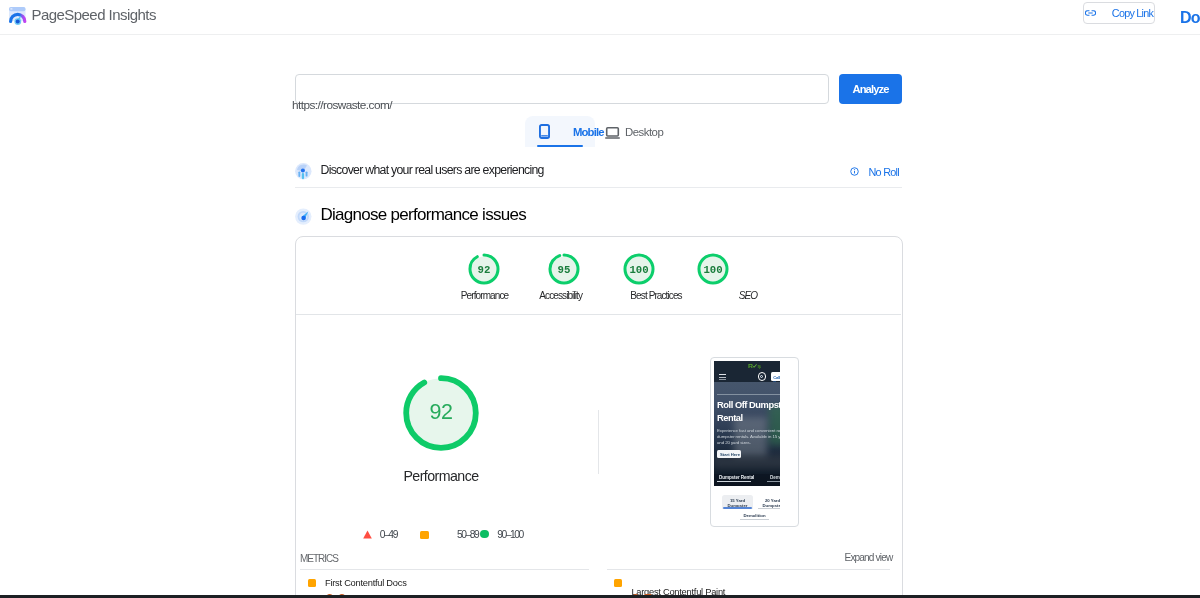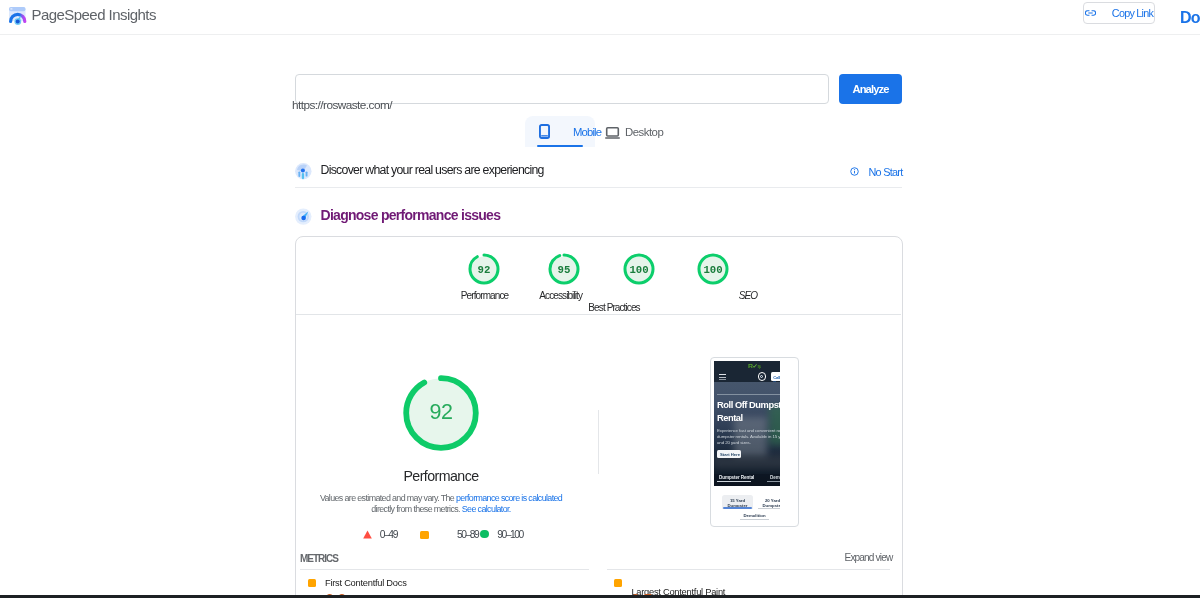--- a/index.html
+++ b/index.html
@@ -43,21 +43,21 @@
 
 <div class="abs" style="left:294.5px;top:74px;width:534.5px;height:30px;border:1px solid #d5d9dd;border-radius:4px;"></div>
 <div class="abs" style="left:292px;top:83px;font-size:11.8px;line-height:12px;color:#4d5156;letter-spacing:-0.55px;margin-top:16px;">https://roswaste.com/</div>
 <div class="abs" style="left:839px;top:74px;width:63px;height:30px;background:#1a73e8;border-radius:4px;color:#fff;font-size:11.2px;font-weight:600;text-align:center;line-height:30px;letter-spacing:-0.9px;">Analyze</div>
 
 <div class="abs" style="left:524.5px;top:116px;width:70.5px;height:31px;background:#f3f7fd;border-radius:8px 8px 0 0;"></div>
 <svg class="abs" style="left:538.5px;top:124px" width="11" height="15" viewBox="0 0 11 15">
   <rect x="0.95" y="0.95" width="9.1" height="13.1" rx="1.7" fill="none" stroke="#1f6fe0" stroke-width="1.9"></rect>
   <rect x="2.2" y="11.2" width="6.6" height="1.3" fill="#1f6fe0"></rect>
 </svg>
-<div class="abs" style="left:573px;top:126.3px;font-size:11.3px;line-height:12px;font-weight:400;color:#1a73e8;letter-spacing:-0.85px;">Mobile</div>
+<div class="abs" style="left:573px;top:126.3px;font-size:11.3px;line-height:12px;font-weight:700;color:#1a73e8;letter-spacing:-0.85px;">Mobile</div>
 <div class="abs" style="left:536.8px;top:144.6px;width:46.2px;height:2.7px;background:#1a73e8;border-radius:1px;"></div>
 <svg class="abs" style="left:604.5px;top:126.5px" width="15" height="12" viewBox="0 0 15 12">
   <rect x="1.7" y="0.8" width="11.6" height="8.2" rx="1" fill="none" stroke="#5f6368" stroke-width="1.6"></rect>
   <rect x="0" y="10.2" width="15" height="1.6" rx="0.8" fill="#5f6368"></rect>
 </svg>
 <div class="abs" style="left:625px;top:126.3px;font-size:11.4px;line-height:12px;color:#5f6368;letter-spacing:-0.5px;">Desktop</div>
 
 <svg class="abs" style="left:294.5px;top:163.3px" width="17" height="17" viewBox="0 0 17 17">
   <circle cx="8.3" cy="8.3" r="8.2" fill="#dce8fc"></circle>
   <path d="M 2 7 A 6.5 6.5 0 0 1 12 2.5 L 8.3 8.3 Z" fill="#b9d2f8"></path>
@@ -65,31 +65,31 @@
   <rect x="10.6" y="8.4" width="1.9" height="5.2" rx="0.95" fill="#69b2f4"></rect>
   <rect x="6.8" y="10" width="2.3" height="6.2" rx="1.1" fill="#54c0f0"></rect>
   <circle cx="7.9" cy="7.5" r="2.05" fill="#2071ee"></circle>
 </svg>
 <div class="abs" style="left:320.5px;top:163.6px;font-size:12.3px;line-height:12.3px;font-weight:500;color:#202124;letter-spacing:-0.72px;">Discover what your real users are experiencing</div>
 <svg class="abs" style="left:850px;top:167px" width="9" height="9" viewBox="0 0 16 16" fill="none" stroke="#1a73e8" stroke-width="1.7">
       <circle cx="8" cy="8" r="6.7"></circle>
       <line x1="8" y1="7" x2="8" y2="11.4"></line>
       <line x1="8" y1="4" x2="8" y2="5.6" stroke-width="2"></line>
     </svg>
-<div class="abs" style="left:868.5px;top:166.6px;font-size:10.9px;line-height:11px;font-weight:500;color:#1a73e8;letter-spacing:-0.75px;">No Start</div>
+<div class="abs" style="left:868.5px;top:166.6px;font-size:10.9px;line-height:11px;font-weight:500;color:#1a73e8;letter-spacing:-0.75px;">No Roll</div>
 <div class="abs" style="left:294.5px;top:187.3px;width:607.5px;height:1px;background:#e9ebee;"></div>
 
 <svg class="abs" style="left:294.5px;top:208.3px" width="17" height="17" viewBox="0 0 17 17">
   <circle cx="8.3" cy="8.6" r="8.2" fill="#e4eefd"></circle>
   <circle cx="8.3" cy="8.6" r="5.7" fill="#c2d9fa"></circle>
   <circle cx="8.3" cy="8.6" r="3.9" fill="#dce9fc"></circle>
   <path d="M 13.2 3.6 L 9.9 11 L 6.8 8.7 Z" fill="#44b2f8"></path>
   <circle cx="8.6" cy="10" r="2.3" fill="#186bee"></circle>
 </svg>
-<div class="abs" style="left:320.5px;top:208.8px;font-size:14px;line-height:12.3px;font-weight:700;color:#701a75;letter-spacing:-0.72px;">Diagnose performance issues</div>
+<div class="abs" style="left:320.5px;top:208.8px;font-size:17px;line-height:12.3px;font-weight:400;color:#000000;letter-spacing:-0.72px;">Diagnose performance issues</div>
 
 <div class="abs" style="left:294.5px;top:235.5px;width:608px;height:380px;border:1px solid #dadce0;border-radius:8px;"></div>
 
 <svg class="abs" style="left:468px;top:252.5px" width="32" height="32" viewBox="0 0 32 32">
   <circle cx="16" cy="16" r="12.4" fill="#e6f4ea"></circle>
   <circle cx="16" cy="16" r="14" fill="none" stroke="#0cce6b" stroke-width="3.05" pathLength="100" stroke-dasharray="92 8" stroke-linecap="round" transform="rotate(-90 16 16)"></circle>
   <text x="16" y="19.9" text-anchor="middle" font-family="Liberation Mono, monospace" font-weight="700" font-size="10.7" fill="#1a7d3c">92</text>
     </svg>
 <svg class="abs" style="left:548.4px;top:252.5px" width="32" height="32" viewBox="0 0 32 32">
   <circle cx="16" cy="16" r="12.4" fill="#e6f4ea"></circle>
@@ -101,45 +101,44 @@
   <circle cx="16" cy="16" r="14" fill="none" stroke="#0cce6b" stroke-width="3.05" pathLength="100" stroke-linecap="round" transform="rotate(-90 16 16)"></circle>
   <text x="16" y="19.9" text-anchor="middle" font-family="Liberation Mono, monospace" font-weight="700" font-size="10.7" fill="#1a7d3c">100</text>
     </svg>
 <svg class="abs" style="left:697px;top:252.5px" width="32" height="32" viewBox="0 0 32 32">
   <circle cx="16" cy="16" r="12.4" fill="#e6f4ea"></circle>
   <circle cx="16" cy="16" r="14" fill="none" stroke="#0cce6b" stroke-width="3.05" pathLength="100" stroke-linecap="round" transform="rotate(-90 16 16)"></circle>
   <text x="16" y="19.9" text-anchor="middle" font-family="Liberation Mono, monospace" font-weight="700" font-size="10.7" fill="#1a7d3c">100</text>
     </svg>
 <div class="abs lbl" style="left:434.5px;top:290.9px;width:100px;">Performance</div>
 <div class="abs lbl" style="left:510.7px;top:290.9px;width:100px;">Accessibility</div>
-<div class="abs lbl" style="left:564px;top:290.9px;width:100px;margin-top:12px;">Best Practices</div>
+<div class="abs lbl" style="left:606px;top:290.9px;width:100px;">Best Practices</div>
 <div class="abs lbl" style="left:698px;top:290.9px;width:100px;font-style:italic;">SEO</div>
 <style>.lbl{font-size:10px;line-height:10.5px;font-weight:500;color:#27282a;letter-spacing:-0.9px;text-align:center;}</style>
 <div class="abs" style="left:295.5px;top:314px;width:605.5px;height:1px;background:#e2e5e8;"></div>
 
 <svg class="abs" style="left:401px;top:372.5px" width="80" height="80" viewBox="0 0 80 80">
   <circle cx="40" cy="40" r="34.8" fill="#e7f6ec"></circle>
   <circle cx="40" cy="40" r="34.8" fill="none" stroke="#0ecb68" stroke-width="5.8" pathLength="100" stroke-dasharray="92 8" stroke-linecap="round" transform="rotate(-90 40 40)"></circle>
 </svg>
 <div class="abs" style="left:401px;top:401.9px;width:80px;text-align:center;font-size:21.5px;line-height:21.5px;color:#27ab5c;letter-spacing:-0.5px;">92</div>
 <div class="abs" style="left:391px;top:468.6px;width:100px;text-align:center;font-size:14.2px;line-height:14.2px;color:#27282a;letter-spacing:-0.55px;">Performance</div>
 
-<div class="abs" style="left:291px;top:492.9px;width:300px;text-align:center;font-size:8.9px;line-height:11.2px;color:#63686d;letter-spacing:-0.62px;">Values are estimated and may vary. The <span class="blue">performance score is calculated</span><br>directly from these metrics. <span class="blue">See calculator.</span></div>
 
 <svg class="abs" style="left:362.5px;top:530px" width="9" height="9" viewBox="0 0 10 10">
       <path d="M5 0.5 L9.8 9.5 L0.2 9.5 Z" fill="#ff4e42"></path>
     </svg>
 <div class="abs leg" style="left:379.8px;top:530.1px;">0–49</div>
 <div class="abs" style="left:420.3px;top:530.5px;width:8.4px;height:8.4px;background:#ffa400;border-radius:1.5px;"></div>
 <div class="abs leg" style="left:457px;top:530.1px;">50–89</div>
 <div class="abs" style="left:480.2px;top:529.6px;width:8.8px;height:8.8px;background:#0cbe63;border-radius:50%;"></div>
 <div class="abs leg" style="left:497.2px;top:530.1px;">90–100</div>
 <style>.leg{font-size:10.3px;line-height:10.4px;color:#40464d;letter-spacing:-1.45px;}</style>
 
-<div class="abs" style="left:300px;top:552.5px;font-size:10px;font-weight:700;color:#66696d;letter-spacing:-1.0px;">METRICS</div>
+<div class="abs" style="left:300px;top:552.5px;font-size:10px;font-weight:400;color:#66696d;letter-spacing:-1.0px;">METRICS</div>
 <div class="abs" style="left:844.5px;top:552.4px;font-size:10.1px;color:#5f6368;letter-spacing:-0.85px;">Expand view</div>
 <div class="abs" style="left:300px;top:568.6px;width:288.6px;height:1px;background:#e4e6e9;"></div>
 <div class="abs" style="left:606.7px;top:568.6px;width:283px;height:1px;background:#e4e6e9;"></div>
 
 <div class="abs" style="left:308px;top:579.4px;width:8px;height:8px;background:#ffa400;border-radius:1.5px;"></div>
 <div class="abs mname" style="left:325px;top:579.3px;">First Contentful Docs</div>
 <div class="abs" style="left:614.3px;top:579.4px;width:8px;height:8px;background:#ffa400;border-radius:1.5px;"></div>
 <div class="abs mname" style="left:631.4px;top:588px;">Largest Contentful Paint</div>
 <style>.mname{font-size:9.3px;line-height:9.4px;font-weight:500;color:#212121;letter-spacing:-0.25px;}</style>
 <div class="abs" style="left:325.5px;top:591.6px;font-size:14.8px;line-height:15px;color:#c85a20;">2.2 s</div>

